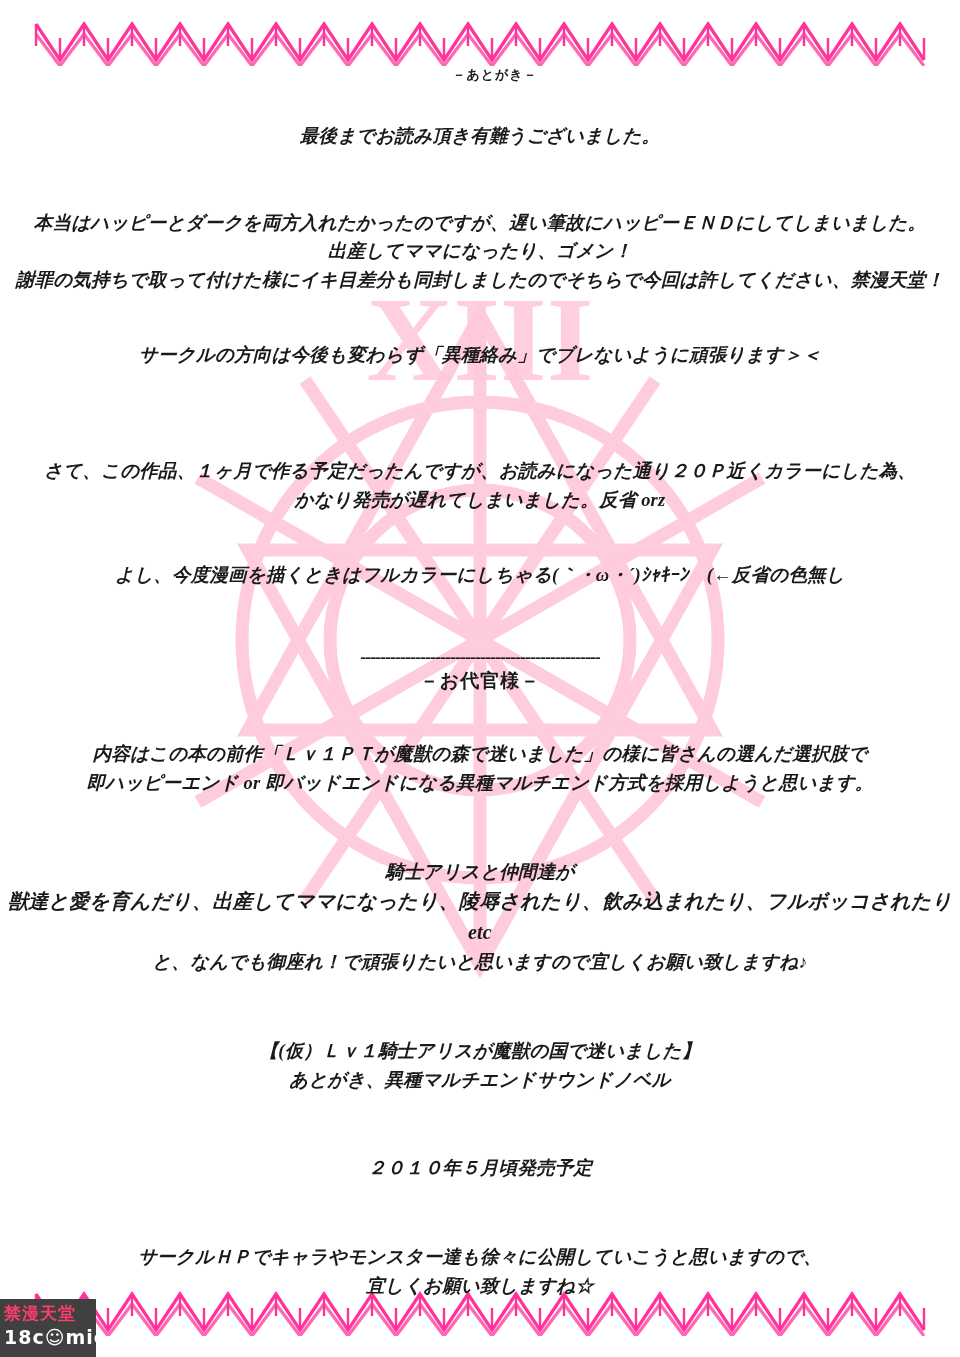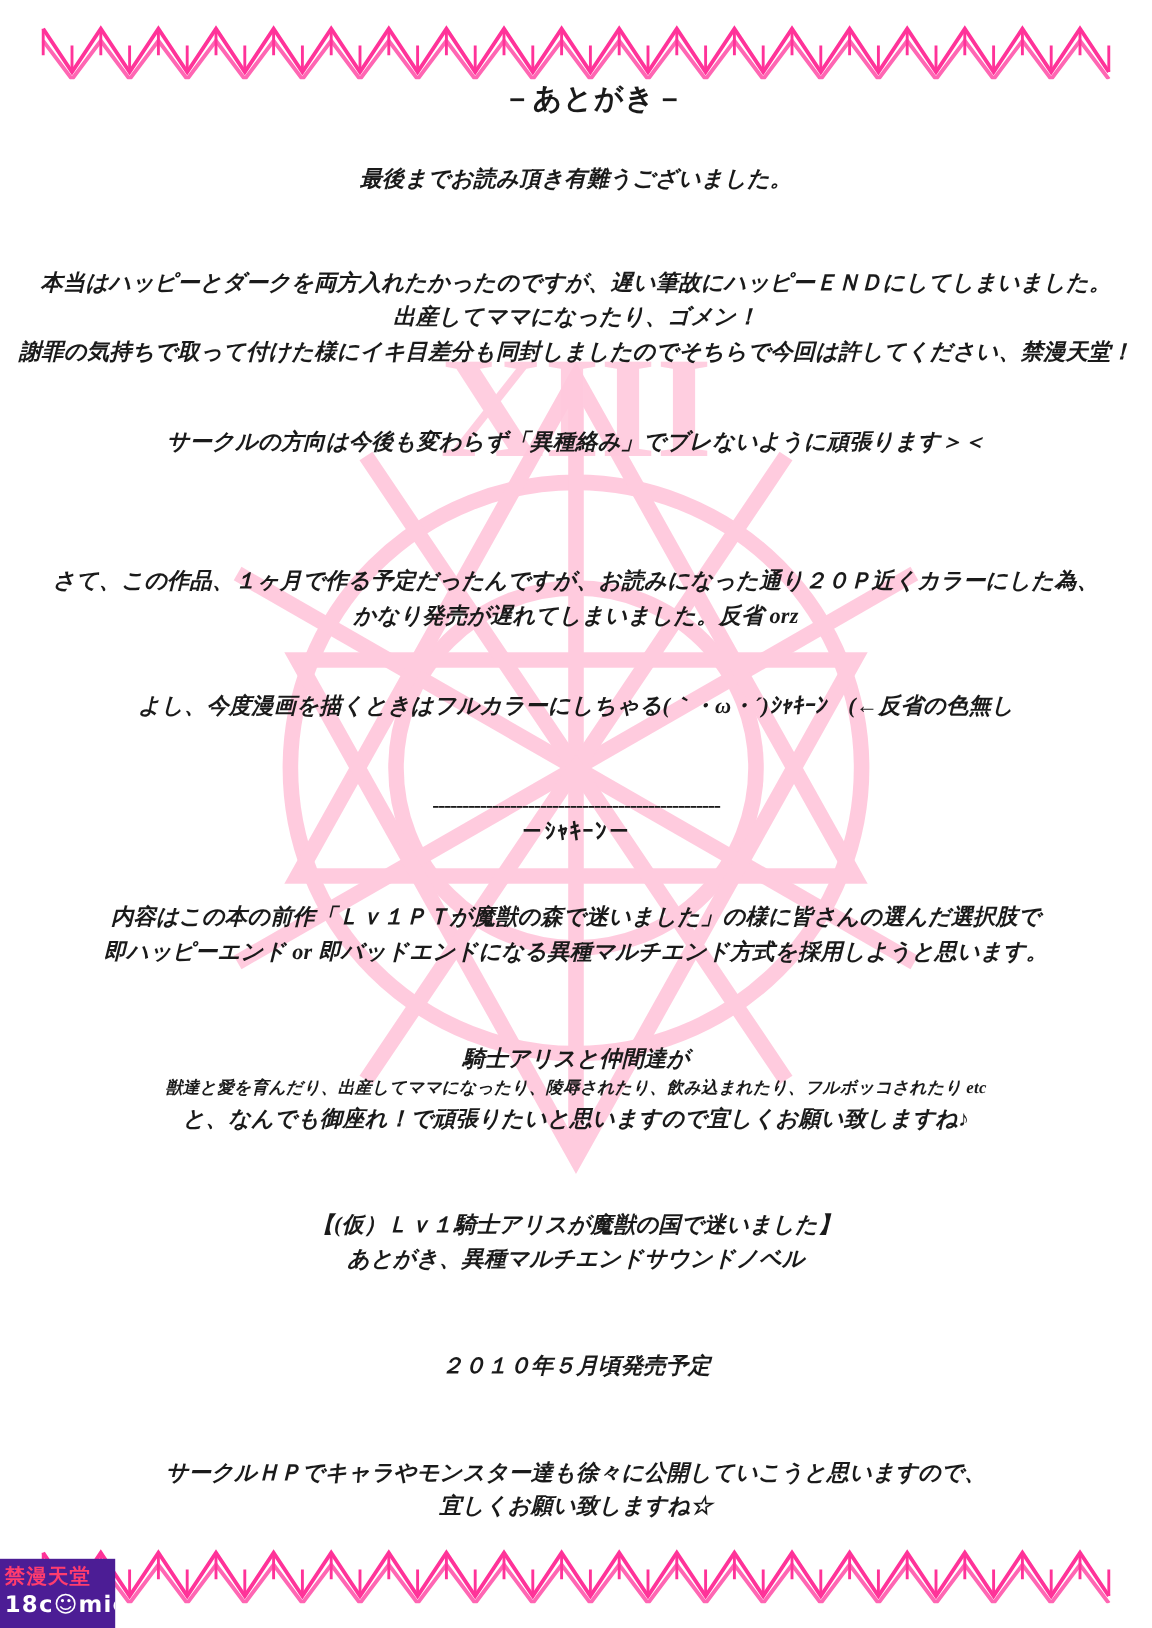--- a/index.html
+++ b/index.html
@@ -45,37 +45,37 @@
   .page {
     position: relative;
     z-index: 2;
     width: 960px;
     padding-top: 66px;
     box-sizing: border-box;
     text-align: center;
   }
 
   .title {
-    font-size: 24px;
+    font-size: 13px;
     font-weight: bold;
     letter-spacing: 1px;
     margin: 0 0 38px 0;
     padding-left: 30px;
   }
 
   p.blk {
     margin: 0;
     font-size: 18.5px;
     font-weight: bold;
     line-height: 1.55;
     letter-spacing: 0.2px;
     font-style: italic;
   }
   p.blk.small {
-    font-size: 14px;
+    font-size: 20px;
   }
 
   .gap-s { height: 14px; }
   .gap-m { height: 30px; }
   .gap-l { height: 46px; }
   .gap-xl { height: 58px; }
 
   .divider {
     font-size: 18px;
     font-weight: bold;
@@ -91,21 +91,21 @@
     letter-spacing: 1px;
   }
 
   
   .stamp {
     position: absolute;
     left: 0;
     bottom: 0;
     width: 96px;
     height: 58px;
-    background: #4c1d95;
+    background: #404040;
     z-index: 5;
     color: #ffffff;
     font-family: "DejaVu Sans", sans-serif;
     overflow: hidden;
   }
   .stamp .s1 {
     position: absolute;
     top: 3px;
     left: 4px;
     font-size: 17px;
@@ -183,21 +183,21 @@
   <p class="blk">さて、この作品、１ヶ月で作る予定だったんですが、お読みになった通り２０Ｐ近くカラーにした為、</p>
   <p class="blk">かなり発売が遅れてしまいました。反省 orz</p>
 
   <div class="gap-l"></div>
 
   <p class="blk">よし、今度漫画を描くときはフルカラーにしちゃる(｀・ω・´)ｼｬｷｰﾝ　(←反省の色無し</p>
 
   <div class="gap-xl"></div>
 
   <p class="divider">------------------------------------------------</p>
-  <p class="subtitle">－ｼｬｷｰﾝ－</p>
+  <p class="subtitle">－お代官様－</p>
 
   <div class="gap-l"></div>
 
   <p class="blk">内容はこの本の前作「Ｌｖ１ＰＴが魔獣の森で迷いました」の様に皆さんの選んだ選択肢で</p>
   <p class="blk">即ハッピーエンド or 即バッドエンドになる異種マルチエンド方式を採用しようと思います。</p>
 
   <div class="gap-l"></div>
   <div class="gap-s"></div>
 
   <p class="blk">騎士アリスと仲間達が</p>

